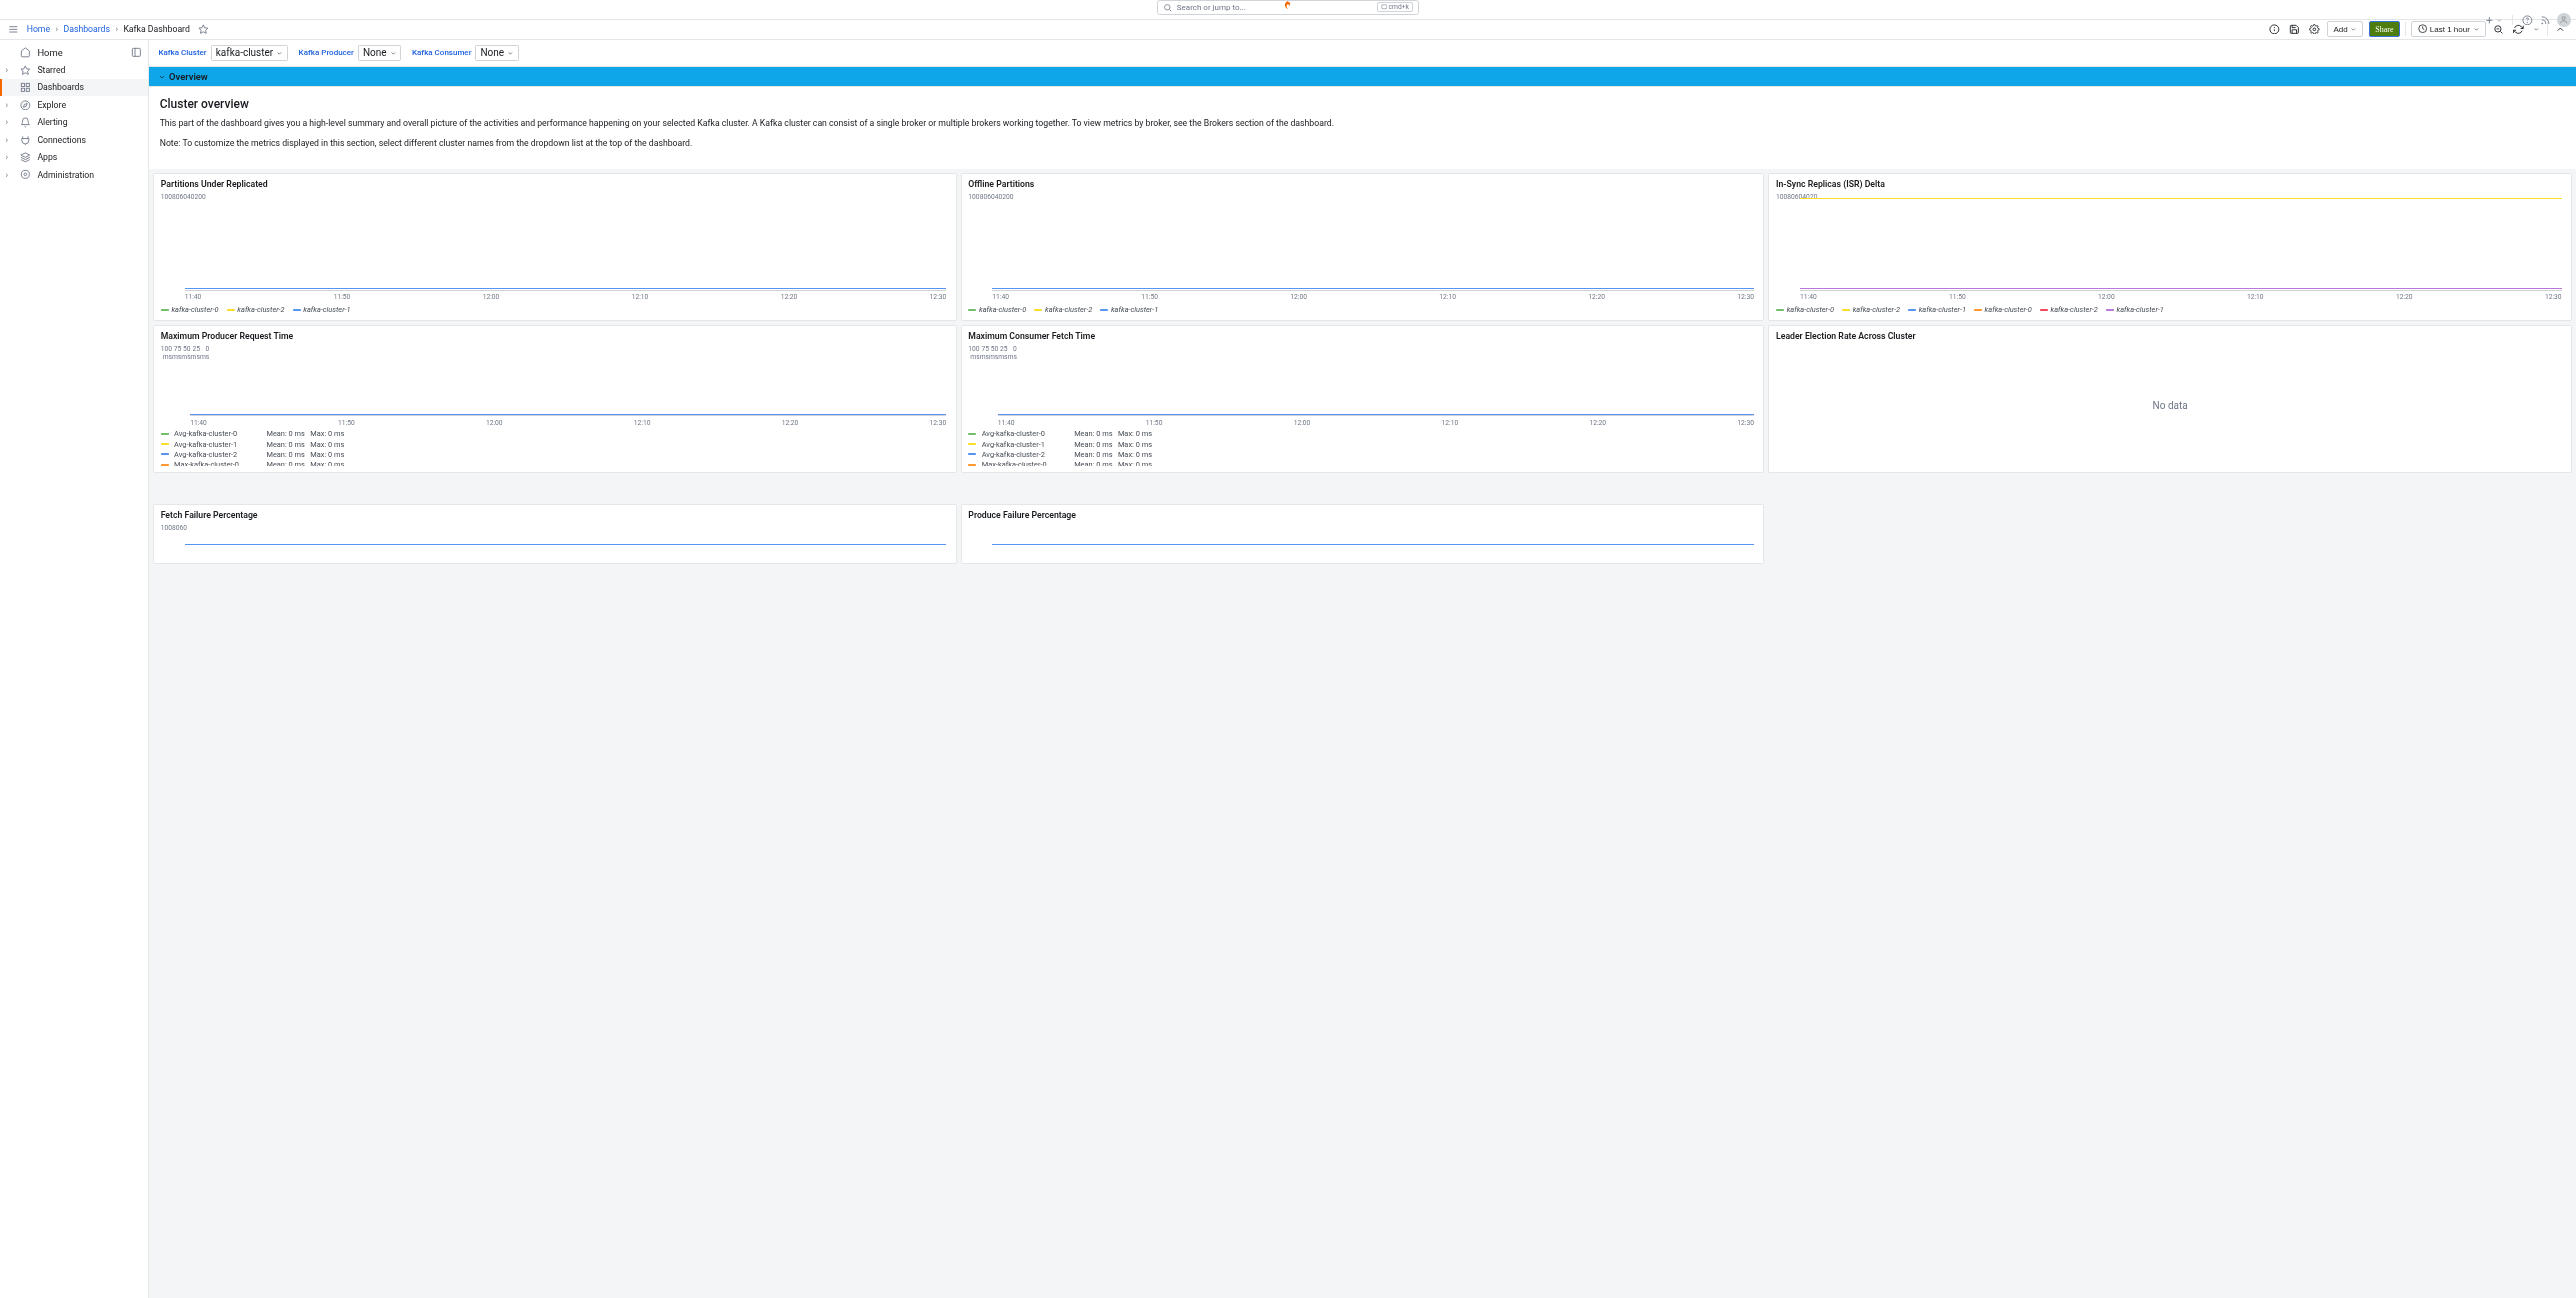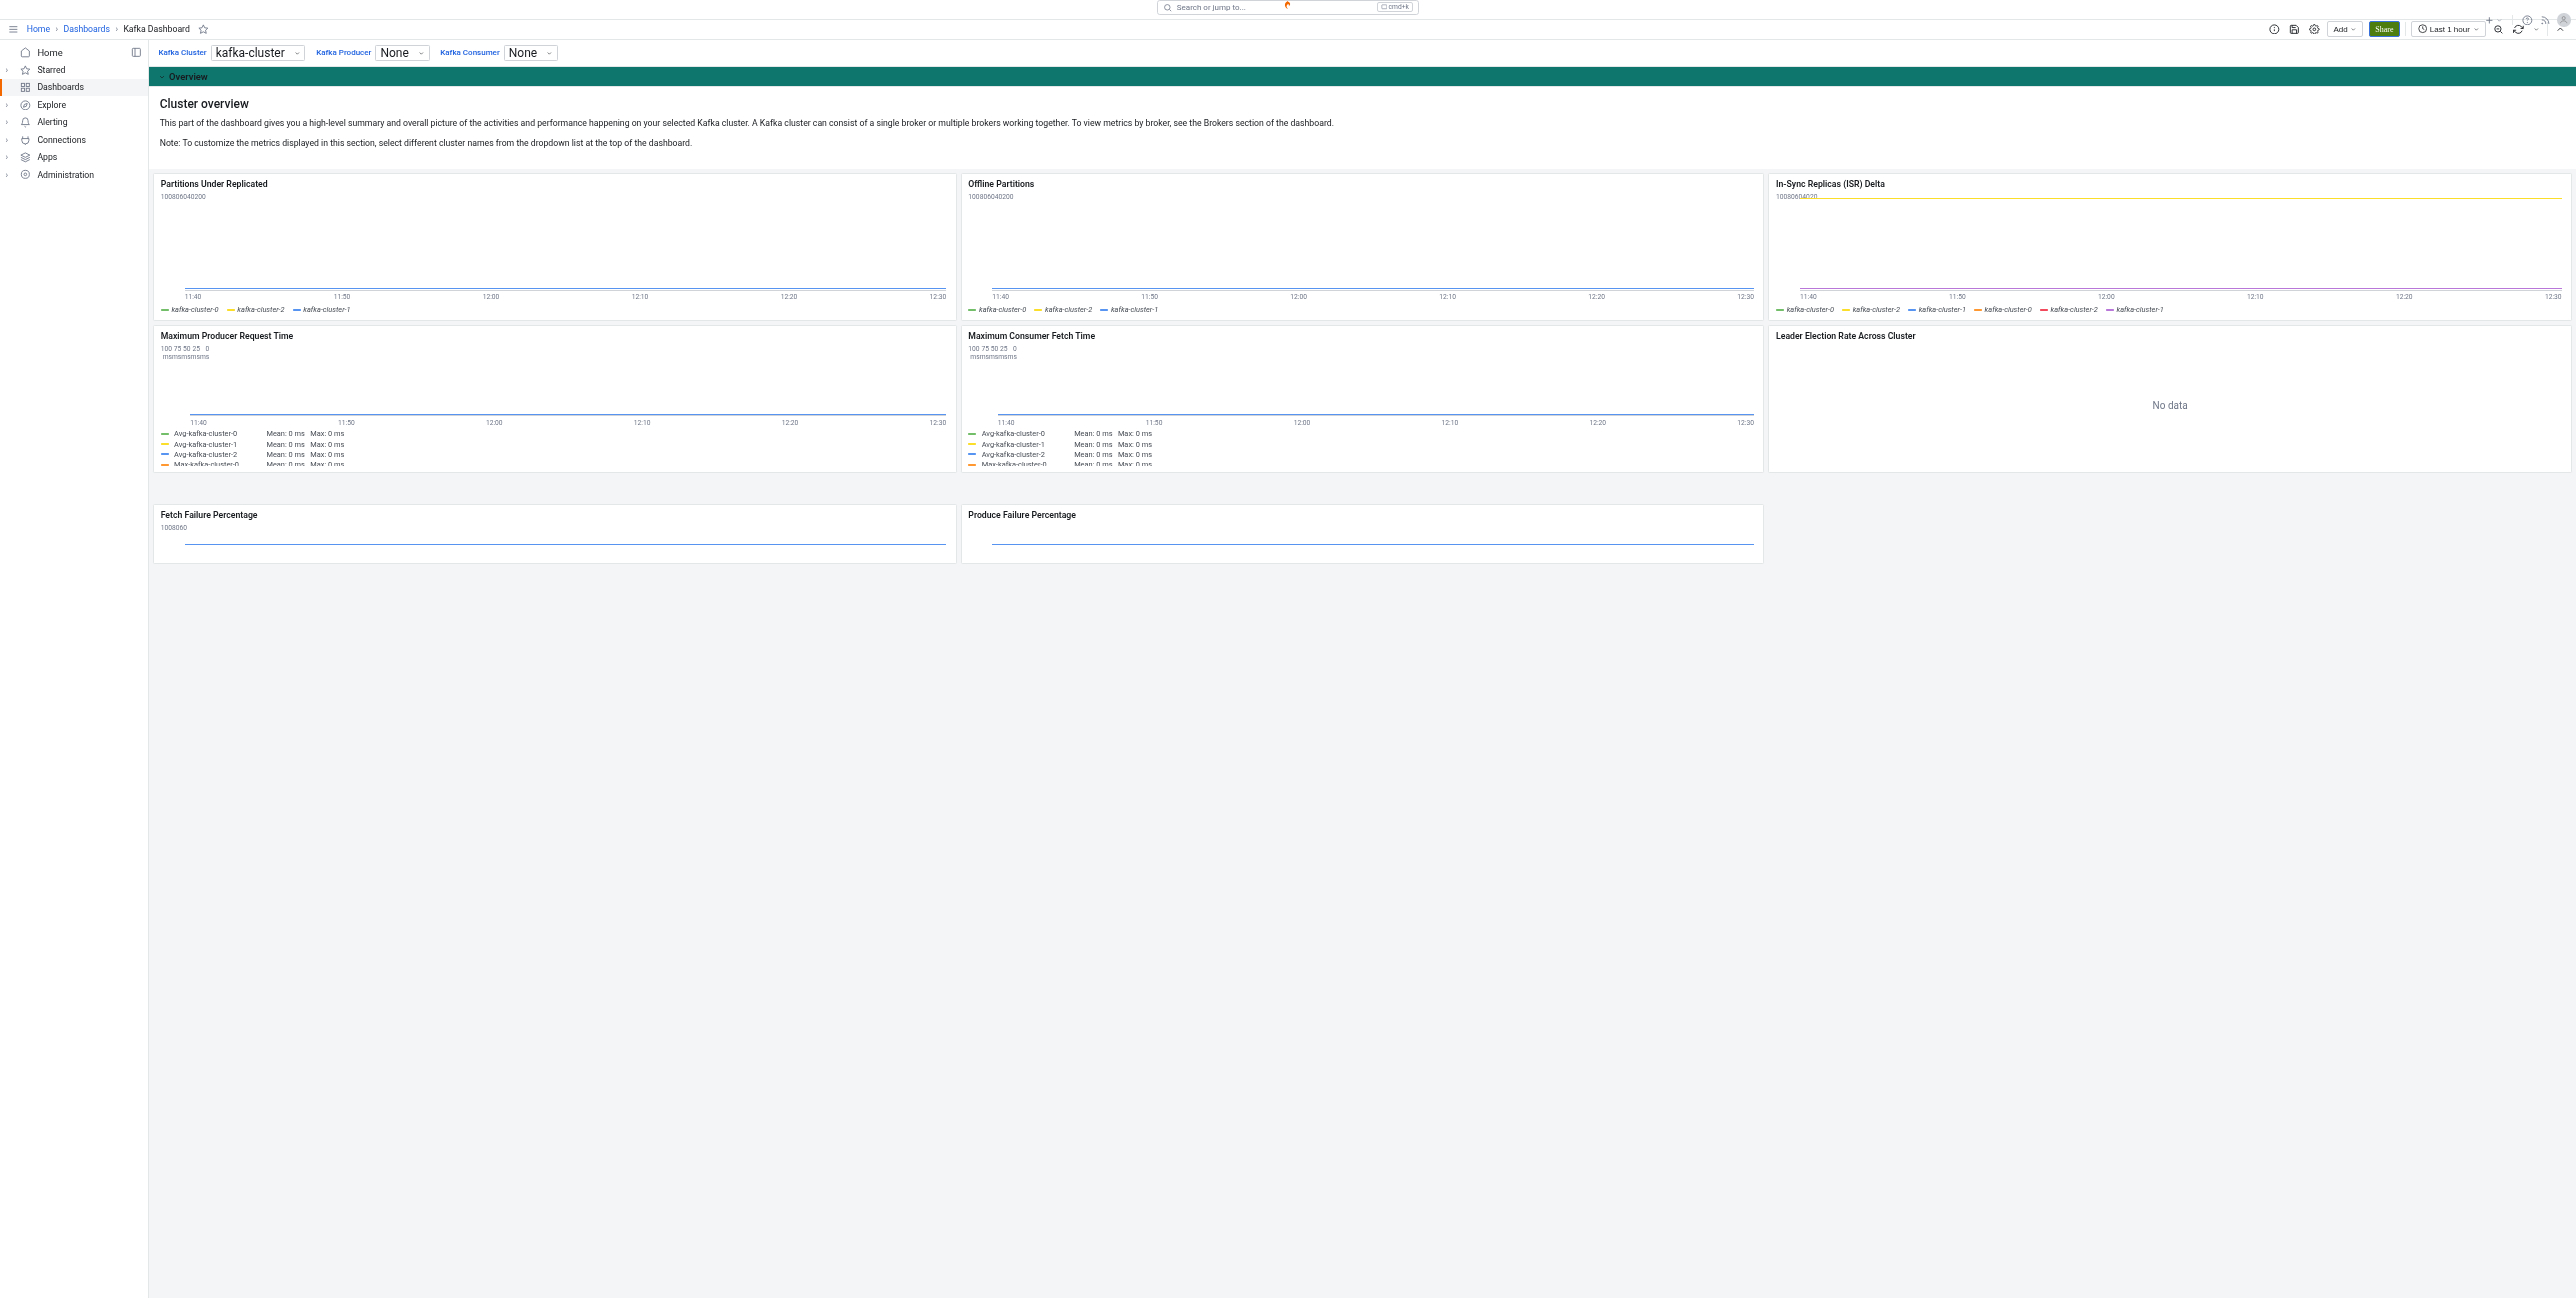--- a/index.html
+++ b/index.html
@@ -31,23 +31,23 @@
 .side-item { display: flex; align-items: center; gap: 6.7px; padding: 3.4px 6.7px 3.4px 20px; font-size: 8.7px; color: #181b1f; position:relative;}
 .side-item .chev { position:absolute; left:5.4px; color:#6e7687;}
 .side-item.active { background: #f4f5f6; border-left: 2px solid #f46800; padding-left:18px;}
 .side-header { display:flex; justify-content:space-between; align-items:center; padding:3.4px 6.7px 3.4px 20px;}
 .side-header .collapse-icon{ color:#6e7687;}
 
 .main { flex: 1; overflow-y: auto; background: #f4f5f6; }
 .var-bar { background: #fff; border-bottom: 0.7px solid #e4e7e7; padding: 5.4px 9.4px; display: flex; gap: 10.7px; align-items:center;}
 .var-group { display:flex; align-items:center; gap:4px;}
 .var-label { font-size: 8px; color: #1f62e0; font-weight:500;}
-.var-select { border: 0.7px solid #d0d4d9; border-radius: 1.3px; padding: 2px 4px; font-size: 12px; background:#fff; display:inline-flex; align-items:center; gap:9px; height:16px;}
-
-.row-header { background:#0f766e; border-bottom:0.7px solid #e4e7e7; padding: 4px 9.4px; font-size:9.4px; font-weight:600; display:flex; align-items:center; gap:2.7px;}
+.var-select { border: 0.7px solid #d0d4d9; border-radius: 1.3px; padding: 2px 4px; font-size: 10px; background:#fff; display:inline-flex; align-items:center; gap:3px; height:16px;}
+
+.row-header { background:#0ea5e9; border-bottom:0.7px solid #e4e7e7; padding: 4px 9.4px; font-size:9.4px; font-weight:600; display:flex; align-items:center; gap:2.7px;}
 .overview-block { background: #fff; padding: 9.4px 10.7px 12px; margin-bottom:4px;}
 .overview-block h1 { font-size: 12px; font-weight: 500; margin-bottom: 6.7px; }
 .overview-block p { font-size: 8.7px; line-height: 1.5; margin-bottom: 6.7px; color:#181b1f;}
 
 .panel-grid { display: grid; grid-template-columns: repeat(3, 1fr); gap: 4px; padding: 0 4px 4px;}
 .panel { background: #fff; border: 0.7px solid #e4e7e7; border-radius: 1.3px; padding: 5.4px 6.7px; min-height: 148px; display:flex; flex-direction:column;}
 .panel.short { min-height: 60px; margin-top: 27px; }
 .panel-title { font-size: 8.7px; font-weight: 600; margin-bottom: 4px; }
 .chart-body { flex:1; display:flex; flex-direction:column; position:relative;}
 .chart-plot { flex:1; position:relative; border-left:none; }

